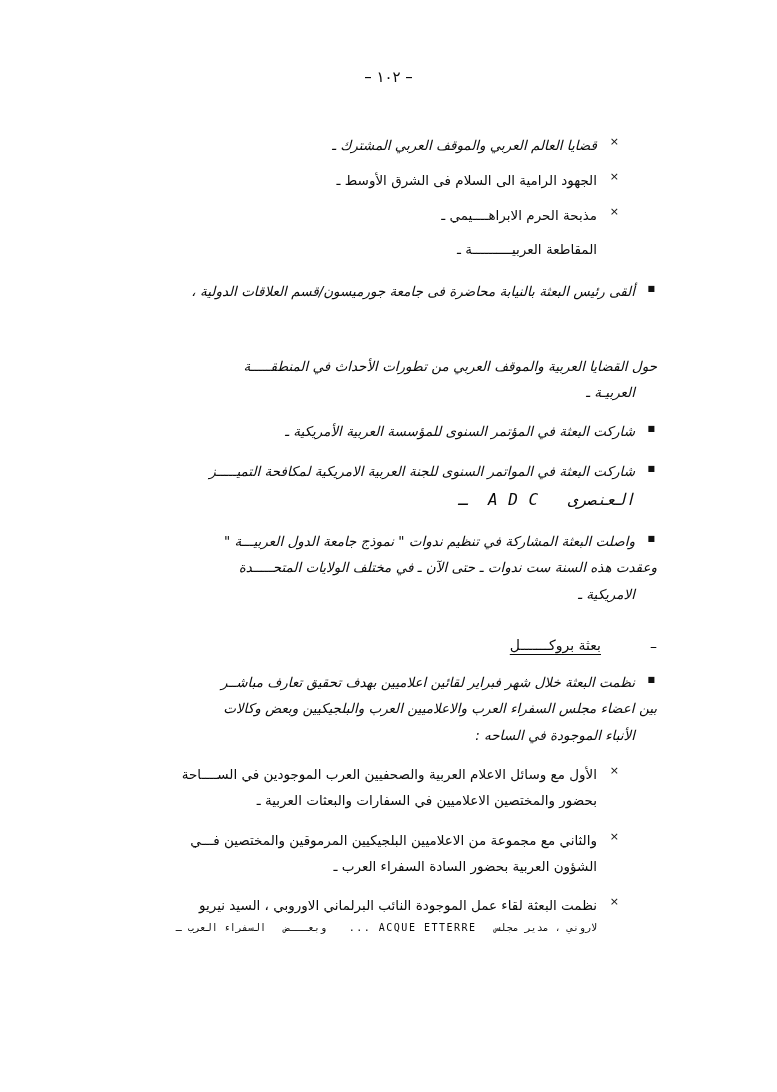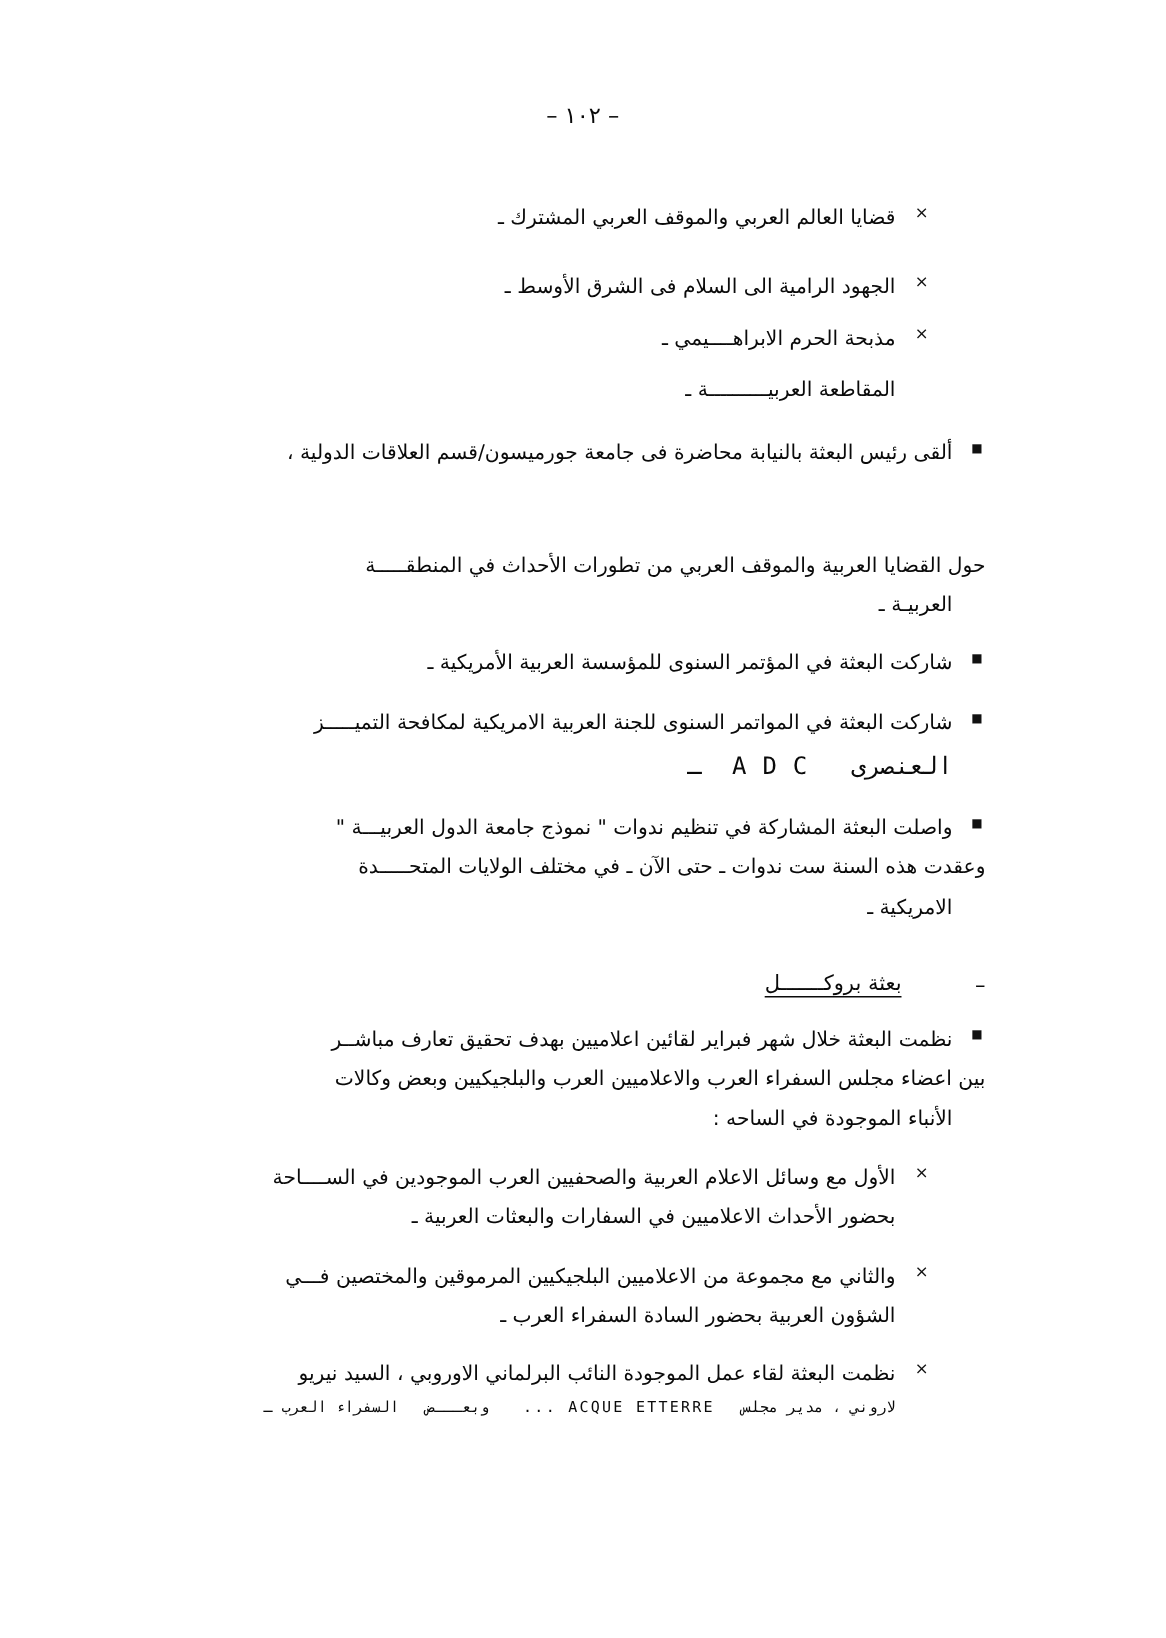--- a/index.html
+++ b/index.html
@@ -46,20 +46,21 @@
   .blk .marker {
     position: absolute;
     top: 6px;
     font-size: 9px;
     line-height: 1;
     color: #111;
   }
   
   .lvl1 {
     padding-right: 22px;
+    font-style: italic;
   }
   .lvl1 > .marker {
     right: 2px;
   }
   .lvl1 > .marker::before {
     content: "\25A0";
     font-size: 8px;
   }
   
   .lvl2 {
@@ -119,21 +120,21 @@
 </style>
 </head>
 <body>
 
 <div class="page">
 
   <div class="page-number">– ١٠٢ –</div>
 
   <div class="content">
 
-    <div class="blk lvl2" style="margin-bottom:20px;">
+    <div class="blk lvl2" style="margin-bottom:9px;font-style:italic;">
       <span class="marker"></span>
       <span class="line right">قضايا العالم العربي والموقف العربي المشترك ـ</span>
     </div>
 
     <div class="blk lvl2" style="margin-bottom:8px;">
       <span class="marker"></span>
       <span class="line right">الجهود الرامية الى السلام فى الشرق الأوسط ـ</span>
     </div>
 
     <div class="blk lvl2" style="margin-bottom:8px;">
@@ -178,21 +179,21 @@
     <div class="blk lvl1">
       <span class="marker"></span>
       <span class="line right">نظمت البعثة خلال شهر فبراير لقائين اعلاميين بهدف تحقيق تعارف مباشــر</span>
       <span class="line right" style="margin-right:-22px;">بين اعضاء مجلس السفراء العرب والاعلاميين العرب والبلجيكيين وبعض وكالات</span>
       <span class="line right">الأنباء الموجودة في الساحه :</span>
     </div>
 
     <div class="blk lvl2">
       <span class="marker"></span>
       <span class="line right">الأول مع وسائل الاعلام العربية والصحفيين العرب الموجودين في الســــاحة</span>
-      <span class="line right">بحضور الأحداث الاعلاميين في السفارات والبعثات العربية ـ</span>
+      <span class="line right">بحضور والمختصين الاعلاميين في السفارات والبعثات العربية ـ</span>
     </div>
 
     <div class="blk lvl2">
       <span class="marker"></span>
       <span class="line right">والثاني مع مجموعة من الاعلاميين البلجيكيين المرموقين والمختصين فـــي</span>
       <span class="line right">الشؤون العربية بحضور السادة السفراء العرب ـ</span>
     </div>
 
     <div class="blk lvl2">
       <span class="marker"></span>

